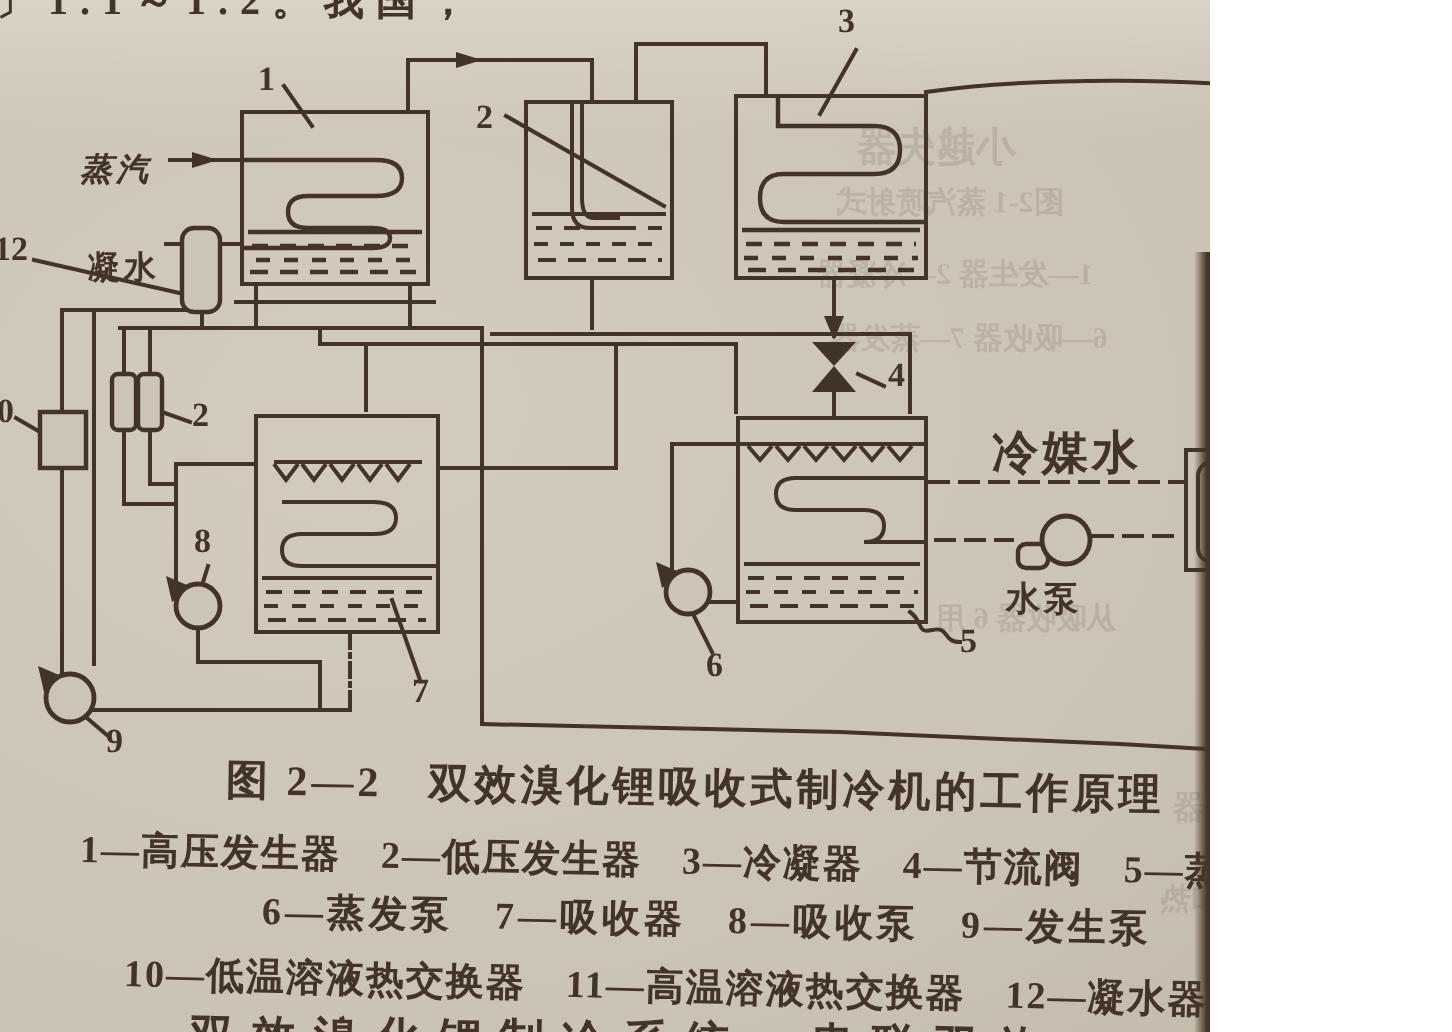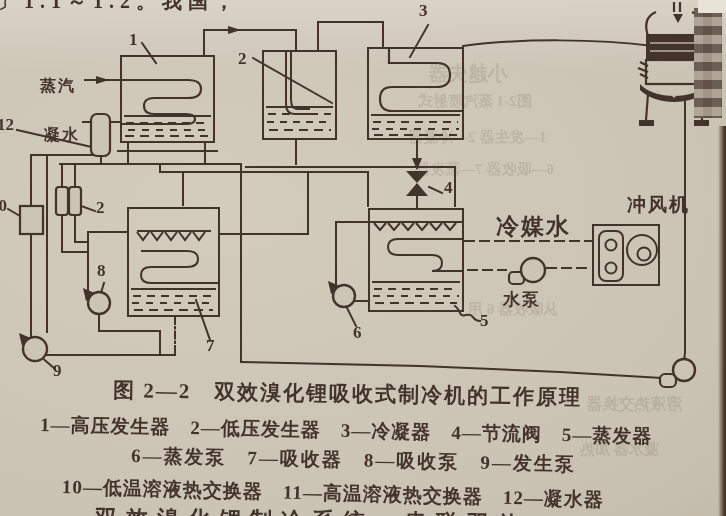--- a/index.html
+++ b/index.html
@@ -2,21 +2,21 @@
 <html style="--ink: #43342a; --paper: #ccc4b4;"><head>
 <meta charset="utf-8">
 <style>
   :root{
     --ink:#43342a;
     --paper:#ccc4b4;
   }
   html,body{margin:0;padding:0;}
   #page{
     position:relative;
-    width:726px;height:516px;
+    width:605px;height:516px;
     overflow:hidden;
     background:
       linear-gradient(#d9d3c6, rgba(217,211,198,0) 70px),
       radial-gradient(130% 110% at 30% 40%, #d3ccbd 0%, #cbc3b4 55%, #bcb3a2 100%);
     font-family:"Liberation Serif", serif;
     color:var(--ink);
   }
   .lbl{
     position:absolute;
     font-weight:700;
@@ -255,21 +255,21 @@
       <line x1="16" y1="49" x2="64" y2="49" stroke="#b9b0a0" stroke-width="1.5"></line>
       <path d="M6,82 C20,98 60,98 74,82 L74,88 C58,104 22,104 6,88 Z" fill="#43342a"></path>
       <circle cx="24" cy="90" r="1.6" fill="#c5bcab"></circle>
       <circle cx="40" cy="94" r="1.6" fill="#c5bcab"></circle>
       <circle cx="56" cy="90" r="1.6" fill="#c5bcab"></circle>
       <rect x="5" y="118" width="15" height="6" fill="#43342a"></rect>
       <rect x="60" y="118" width="15" height="6" fill="#43342a"></rect>
     </g>
   </svg>
 
-  <div class="lbl cn" style="left:40px;top:77px;">蒸汽</div>
+  <div class="lbl cn" style="left:40px;top:77px;font-style:italic;">蒸汽</div>
   <div class="lbl cn" style="left:44px;top:126px;">凝水</div>
   <div class="lbl cn" style="left:496px;top:214px;font-size:23px;">冷媒水</div>
   <div class="lbl cn" style="left:503px;top:291px;font-size:17px;font-family:Liberation Serif, serif;">水泵</div>
   <div class="lbl cn" style="left:627px;top:195px;font-size:19px;">冲风机</div>
 
   <div class="lbl num" style="left:129px;top:31px;">1</div>
   <div class="lbl num" style="left:238px;top:50px;">2</div>
   <div class="lbl num" style="left:419px;top:2px;">3</div>
   <div class="lbl num" style="left:444px;top:179px;">4</div>
   <div class="lbl num" style="left:480px;top:312px;">5</div>

